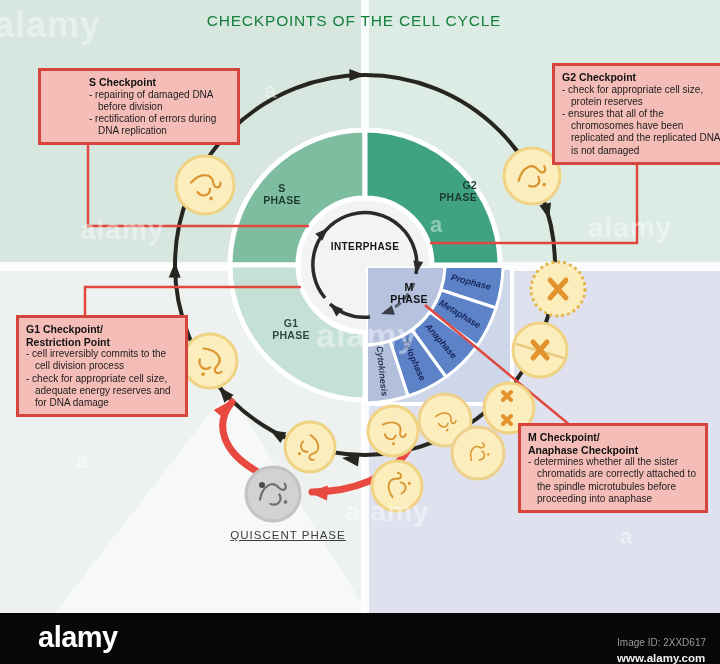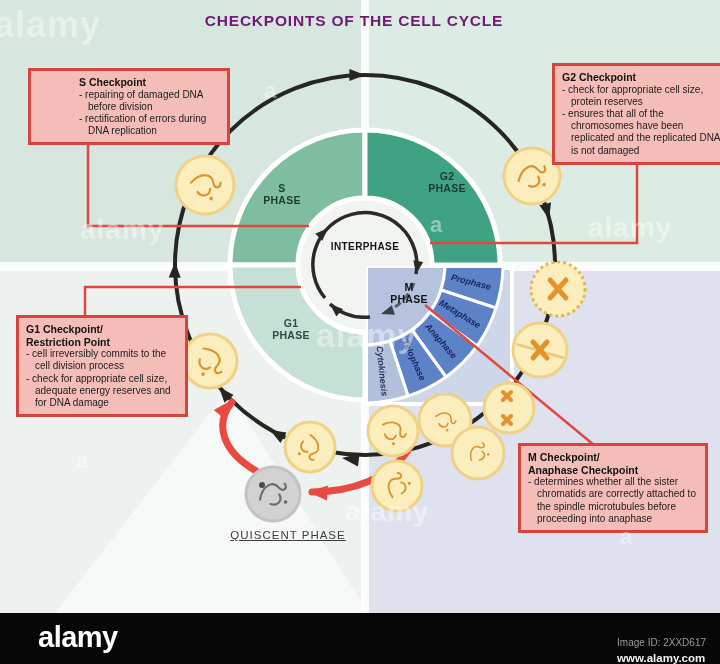--- a/index.html
+++ b/index.html
@@ -8,21 +8,21 @@
   .art{position:absolute;left:0;top:0;width:720px;height:613px;}
   .quad{position:absolute;}
   .q-tl{left:0;top:0;width:365px;height:265px;background:#d7e6de;}
   .q-tr{left:365px;top:0;width:355px;height:265px;background:#dcebe3;}
   .q-bl{left:0;top:265px;width:365px;height:348px;background:#edf2f0;}
   .q-br{left:365px;top:265px;width:355px;height:348px;background:#dfe2ee;}
   .div-v{position:absolute;left:361px;top:0;width:8px;height:613px;background:rgba(255,255,255,.85);}
   .div-h{position:absolute;left:0;top:262px;width:720px;height:9px;background:rgba(255,255,255,.85);}
   svg.layer{position:absolute;left:0;top:0;}
   .title{position:absolute;left:0;top:12px;width:708px;text-align:center;
-         font-size:15.5px;font-weight:bold;letter-spacing:.8px;color:#701a75;}
+         font-size:15.5px;font-weight:normal;letter-spacing:.8px;color:#15803d;}
   .phase-label{position:absolute;text-align:center;font-weight:bold;font-size:10.5px;
                line-height:1.15;color:#1d3a33;letter-spacing:.3px;}
   .interphase{position:absolute;left:315px;top:241px;width:100px;text-align:center;
               font-size:10px;font-weight:bold;letter-spacing:.4px;color:#141414;}
   .subph{position:absolute;font-size:9px;font-weight:bold;font-style:italic;color:#16265c;
          white-space:nowrap;}
   .quiescent{position:absolute;left:178px;top:529px;width:220px;text-align:center;
              font-size:11.5px;letter-spacing:1px;color:#3c3c3c;text-decoration:underline;}
   .cbox{position:absolute;background:#f4bdb8;border:3px solid #d6453d;
         padding:5px 7px;color:#1c1c1c;}
@@ -176,21 +176,21 @@
         </g>
       </g>
     </svg>
 
     <div class="title">CHECKPOINTS OF THE CELL CYCLE</div>
 
     <div class="phase-label" style="left:252px;top:182px;width:60px;">
       <div>S</div>
       <div>PHASE</div>
     </div>
-    <div class="phase-label" style="left:417px;top:170px;width:60px;">
+    <div class="phase-label" style="left:417px;top:179px;width:60px;text-align:right;">
       <div>G2</div>
       <div>PHASE</div>
     </div>
     <div class="phase-label" style="left:261px;top:317px;width:60px;color:#2e4c42;">
       <div>G1</div>
       <div>PHASE</div>
     </div>
     <div class="phase-label" style="left:379px;top:281px;width:60px;color:#111;">
       <div>M</div>
       <div>PHASE</div>
@@ -198,40 +198,40 @@
     <div class="interphase">INTERPHASE</div>
 
     <div class="subph" style="left:471px;top:282px;transform:translate(-50%,-50%) rotate(14deg);">Prophase</div>
     <div class="subph" style="left:460px;top:314px;transform:translate(-50%,-50%) rotate(31deg);">Metaphase</div>
     <div class="subph" style="left:441px;top:341px;transform:translate(-50%,-50%) rotate(49deg);">Anaphase</div>
     <div class="subph" style="left:414px;top:360px;transform:translate(-50%,-50%) rotate(66deg);">Telophase</div>
     <div class="subph" style="left:382px;top:371px;transform:translate(-50%,-50%) rotate(84deg);color:#2a3550;">Cytokinesis</div>
 
     <div class="quiescent">QUISCENT PHASE</div>
 
-    <div class="cbox" style="left:28px;top:68px;width:141px;padding-left:48px;">
+    <div class="cbox" style="left:38px;top:68px;width:141px;padding-left:48px;">
       <div class="t">S Checkpoint</div>
       <div class="bullet">- repairing of damaged DNA before division</div>
       <div class="bullet">- rectification of errors during DNA replication</div>
     </div>
 
     <div class="cbox" style="left:552px;top:63px;width:158px;">
       <div class="t">G2 Checkpoint</div>
       <div class="bullet">- check for appropriate cell size, protein reserves</div>
       <div class="bullet">- ensures that all of the chromosomes have been replicated and the replicated DNA is not damaged</div>
     </div>
 
     <div class="cbox" style="left:16px;top:315px;width:152px;">
       <div class="t">G1 Checkpoint/</div>
       <div class="t">Restriction Point</div>
       <div class="bullet">- cell irreversibly commits to the cell division process</div>
       <div class="bullet">- check for appropriate cell size, adequate energy reserves and for DNA damage</div>
     </div>
 
-    <div class="cbox" style="left:518px;top:443px;width:170px;">
+    <div class="cbox" style="left:518px;top:423px;width:170px;">
       <div class="t">M Checkpoint/</div>
       <div class="t">Anaphase Checkpoint</div>
       <div class="bullet">- determines whether all the sister chromatids are correctly attached to the spindle microtubules before proceeding into anaphase</div>
     </div>
 
     <div class="wm" style="left:-6px;top:4px;font-size:36px;">alamy</div>
     <div class="wm" style="left:80px;top:214px;font-size:28px;">alamy</div>
     <div class="wm" style="left:588px;top:212px;font-size:28px;">alamy</div>
     <div class="wm" style="left:316px;top:316px;font-size:34px;">alamy</div>
     <div class="wm" style="left:345px;top:496px;font-size:28px;">alamy</div>

